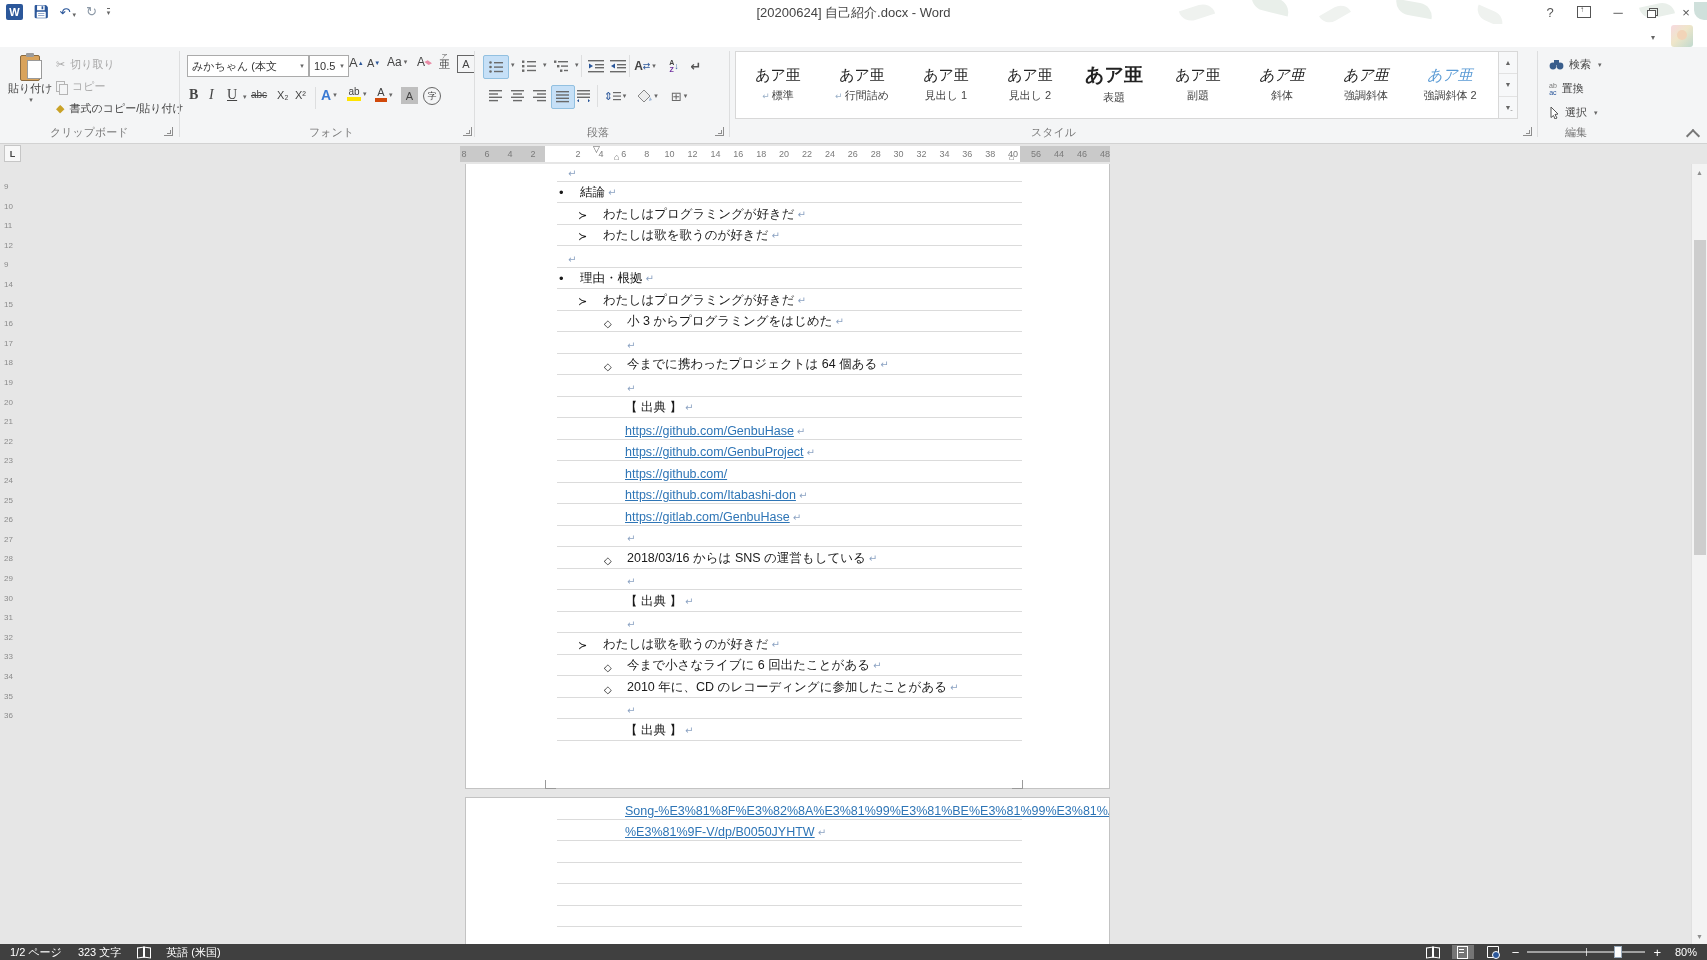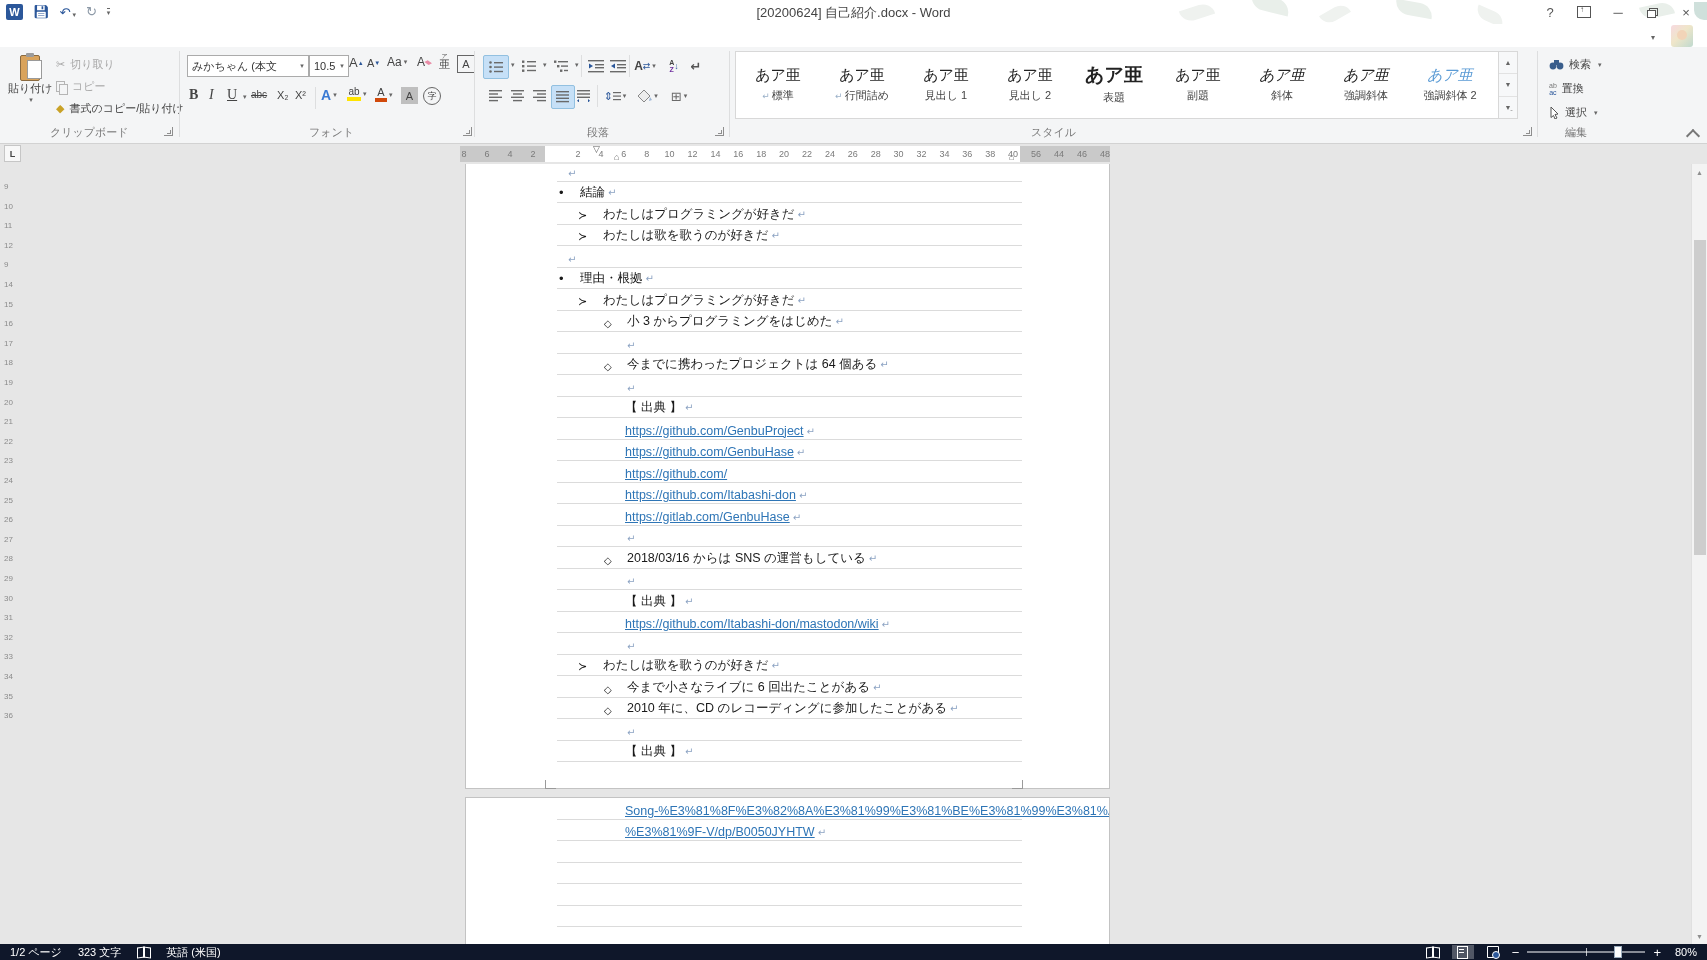--- a/index.html
+++ b/index.html
@@ -100,21 +100,21 @@
   .pil{color:#8CA3C3;font-size:10px;margin-left:3px;}
   .cropmark{position:absolute;width:10px;height:8px;}
   .cm-bl{border-left:1px solid #9A9A9A;border-bottom:1px solid #9A9A9A;}
   .cm-br{border-right:1px solid #9A9A9A;border-bottom:1px solid #9A9A9A;}
   .cm-tl{border-left:1px solid #9A9A9A;border-top:1px solid #9A9A9A;}
   .cm-tr{border-right:1px solid #9A9A9A;border-top:1px solid #9A9A9A;}
   .vscroll{position:absolute;left:1691px;top:0;width:16px;height:780px;background:#F3F3F3;border-left:1px solid #E0E0E0;}
   .varrow{position:absolute;left:0;width:15px;height:16px;display:flex;align-items:center;justify-content:center;font-size:7px;color:#8F8F8F;}
   .vthumb{position:absolute;left:2px;top:76px;width:12px;height:315px;background:#CDCDCD;}
   
-  .statusbar{position:absolute;left:0;top:944px;width:1707px;height:16px;background:#0f172a;color:#fff;font-size:11px;display:flex;align-items:center;}
+  .statusbar{position:absolute;left:0;top:944px;width:1707px;height:16px;background:#404040;color:#fff;font-size:11px;display:flex;align-items:center;}
   .sb-left{display:flex;align-items:center;gap:16px;padding-left:10px;}
   .sb-right{margin-left:auto;display:flex;align-items:center;gap:8px;padding-right:10px;}
   .sb-book{position:relative;width:13px;height:10px;}
   .sb-book i{position:absolute;top:0;width:6px;height:9px;border:1px solid #fff;display:block;}
   .sb-book .bl{left:0;transform:skewY(-8deg);}
   .sb-book .br{left:6px;transform:skewY(8deg);}
   .viewbtn{width:22px;height:14px;display:flex;align-items:center;justify-content:center;}
   .viewbtn.on{background:rgba(255,255,255,0.28);}
   .vb-page{width:9px;height:11px;border:1px solid #fff;position:relative;}
   .vb-page:after{content:"";position:absolute;left:1px;top:2px;width:5px;height:1px;background:#fff;box-shadow:0 3px 0 #fff;}
@@ -611,24 +611,24 @@
             <span class="bu" style="left: 47px; font-size: 10px;">◇</span>
             <span class="tx" style="left: 70px;"><span>今までに携わったプロジェクトは 64 個ある</span><span class="pil">↵</span></span>
           </div>
           <div class="line">
             <span class="tx" style="left: 70px;"><span class="pil" style="margin-left: 0px;">↵</span></span>
           </div>
           <div class="line">
             <span class="tx" style="left: 68px;"><span>【 出典 】</span><span class="pil">↵</span></span>
           </div>
           <div class="line">
+            <span class="tx" style="left: 68px;"><a>https://github.com/GenbuHase</a><span class="pil">↵</span></span>
+          </div>
+          <div class="line">
             <span class="tx" style="left: 68px;"><a>https://github.com/GenbuProject</a><span class="pil">↵</span></span>
-          </div>
-          <div class="line">
-            <span class="tx" style="left: 68px;"><a>https://github.com/GenbuHase</a><span class="pil">↵</span></span>
           </div>
           <div class="line">
             <span class="tx" style="left: 68px;"><a>https://github.com/</a></span>
           </div>
           <div class="line">
             <span class="tx" style="left: 68px;"><a>https://github.com/Itabashi-don</a><span class="pil">↵</span></span>
           </div>
           <div class="line">
             <span class="tx" style="left: 68px;"><a>https://gitlab.com/GenbuHase</a><span class="pil">↵</span></span>
           </div>
@@ -637,23 +637,20 @@
           </div>
           <div class="line">
             <span class="bu" style="left: 47px; font-size: 10px;">◇</span>
             <span class="tx" style="left: 70px;"><span>2018/03/16 からは SNS の運営もしている</span><span class="pil">↵</span></span>
           </div>
           <div class="line">
             <span class="tx" style="left: 70px;"><span class="pil" style="margin-left: 0px;">↵</span></span>
           </div>
           <div class="line">
             <span class="tx" style="left: 68px;"><span>【 出典 】</span><span class="pil">↵</span></span>
-          </div>
-          <div class="line">
-            <span class="tx" style="left: 68px;"><a>https://github.com/Itabashi-don/mastodon/wiki</a><span class="pil">↵</span></span>
           </div>
           <div class="line">
             <span class="tx" style="left: 70px;"><span class="pil" style="margin-left: 0px;">↵</span></span>
           </div>
           <div class="line">
             <span class="bu" style="left: 21px; font-size: 11px;">≻</span>
             <span class="tx" style="left: 46px;"><span>わたしは歌を歌うのが好きだ</span><span class="pil">↵</span></span>
           </div>
           <div class="line">
             <span class="bu" style="left: 47px; font-size: 10px;">◇</span>

